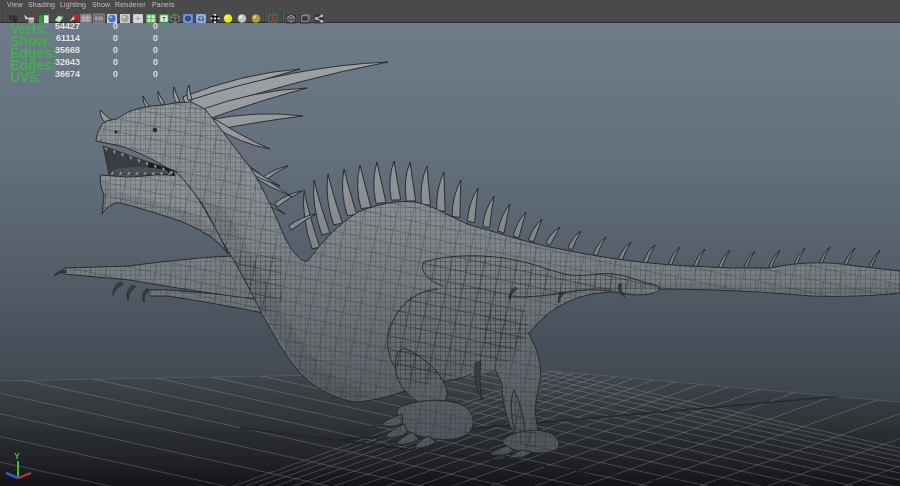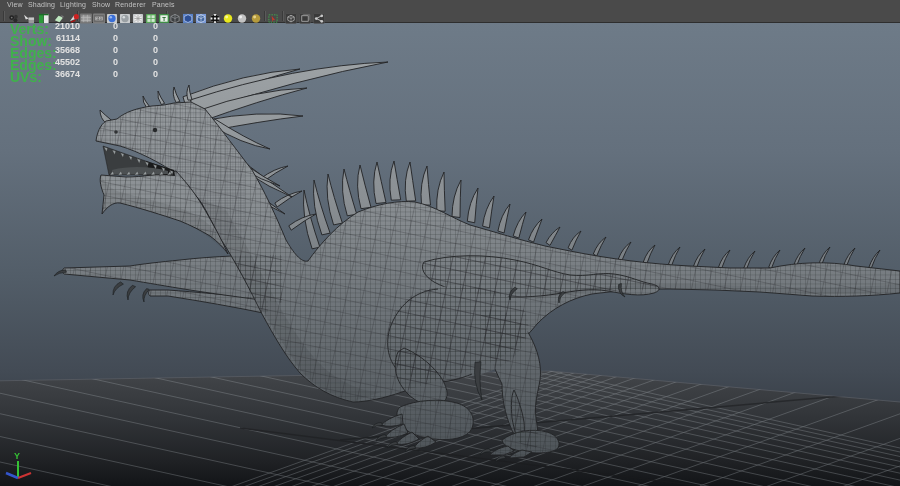--- a/index.html
+++ b/index.html
@@ -365,31 +365,31 @@
         </svg></div>
       <div class="ic" style="left:313px"><svg viewBox="0 0 13 12">
           <rect x="0.5" y="0.5" width="12" height="11" rx="1.5" fill="#3a3a3a" stroke="#585858" stroke-width="0.6"></rect>
           <circle cx="9.5" cy="3" r="1.5" fill="#c8c8c8"></circle>
           <circle cx="3.5" cy="6" r="1.5" fill="#c8c8c8"></circle>
           <circle cx="9.5" cy="9" r="1.5" fill="#c8c8c8"></circle>
           <path d="M3.5,6 L9.5,3 M3.5,6 L9.5,9" stroke="#c8c8c8" stroke-width="1"></path>
         </svg></div>
     </div>
 <div class="hl" style="top:21px;left:10px">Verts:</div>
-    <div class="hv" style="top:21px;left:30px;width:50px">21010</div>
+    <div class="hv" style="top:21px;left:30px;width:50px">54427</div>
     <div class="hv" style="top:21px;left:100px;width:18px">0</div>
     <div class="hv" style="top:21px;left:140px;width:18px">0</div>
     <div class="hl" style="top:33px;left:10px">Show:</div>
     <div class="hv" style="top:33px;left:30px;width:50px">61114</div>
     <div class="hv" style="top:33px;left:100px;width:18px">0</div>
     <div class="hv" style="top:33px;left:140px;width:18px">0</div>
     <div class="hl" style="top:45px;left:10px">Edges:</div>
     <div class="hv" style="top:45px;left:30px;width:50px">35668</div>
     <div class="hv" style="top:45px;left:100px;width:18px">0</div>
     <div class="hv" style="top:45px;left:140px;width:18px">0</div>
     <div class="hl" style="top:57px;left:10px">Edges:</div>
-    <div class="hv" style="top:57px;left:30px;width:50px">45502</div>
+    <div class="hv" style="top:57px;left:30px;width:50px">32643</div>
     <div class="hv" style="top:57px;left:100px;width:18px">0</div>
     <div class="hv" style="top:57px;left:140px;width:18px">0</div>
     <div class="hl" style="top:69px;left:10px">UVs:</div>
     <div class="hv" style="top:69px;left:30px;width:50px">36674</div>
     <div class="hv" style="top:69px;left:100px;width:18px">0</div>
     <div class="hv" style="top:69px;left:140px;width:18px">0</div>
 </div>
 </body></html>

